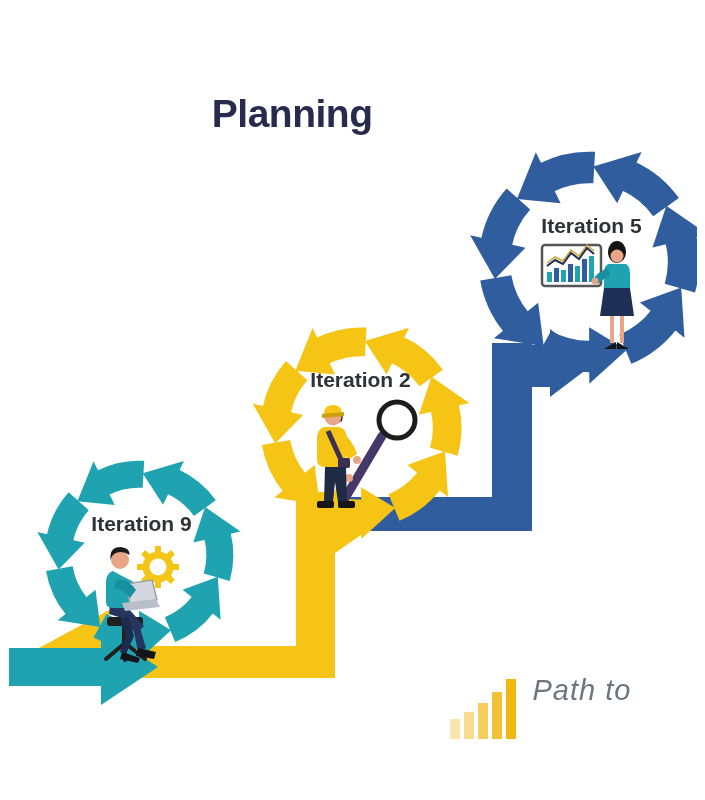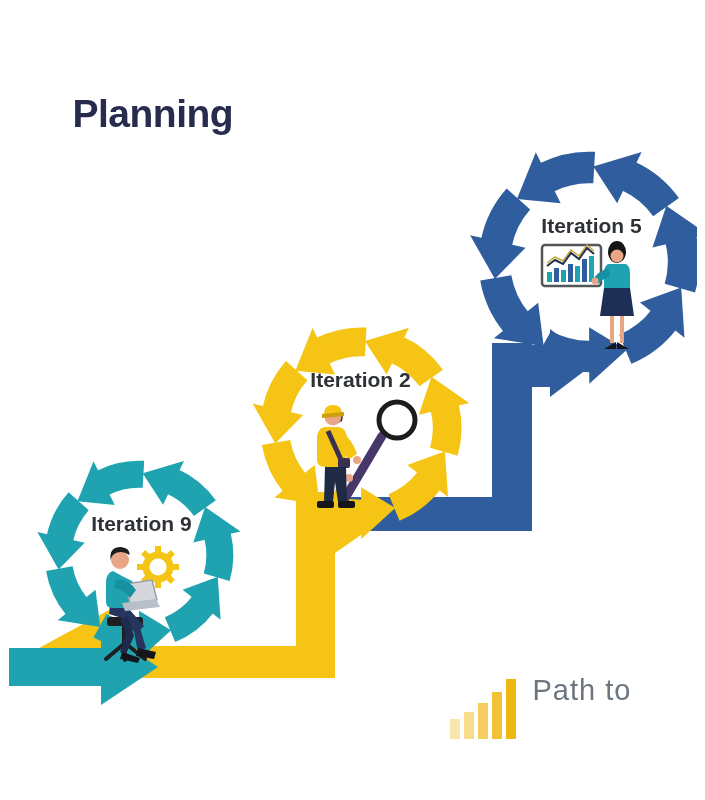--- a/index.html
+++ b/index.html
@@ -1,36 +1,37 @@
 <!DOCTYPE html>
 <html><head>
 <meta charset="utf-8">
 <style>
   html,body{margin:0;padding:0;background:#ffffff;}
   #canvas{
     position:relative;width:688px;height:800px;margin:0 auto;
     background:#ffffff;overflow:hidden;
     font-family:"Liberation Sans", sans-serif;
+    text-align:right;
   }
   .abs{position:absolute;}
   
   #title{
     left:64px;top:90px;width:300px;
     font-size:39px;line-height:48px;font-weight:700;letter-spacing:-0.5px;
     color:#272C4F;
   }
   
   .iter-label{
     transform:translate(-50%,-50%);
     font-size:21px;font-weight:700;color:#2E3136;white-space:nowrap;
   }
   
   svg.ring{position:absolute;overflow:visible;}
   
-  #logo{left:440px;top:674px;width:240px;height:72px;}
+  #logo{left:440px;top:674px;width:240px;height:72px;font-style:italic;}
   #logo-bars{position:absolute;left:1px;top:3px;}
   #logo-text{position:absolute;left:84px;top:2px;line-height:1;}
   #logo-line1{font-size:29px;font-weight:400;color:#6C7580;letter-spacing:1px;}
   #logo-line2{font-size:33px;font-weight:700;color:#5F6974;letter-spacing:0.5px;margin-top:3px;}
   #logo-line2 sup{font-size:11px;font-weight:400;vertical-align:18px;margin-left:1px;}
 </style>
 </head>
 <body>
 
 <div id="canvas">

